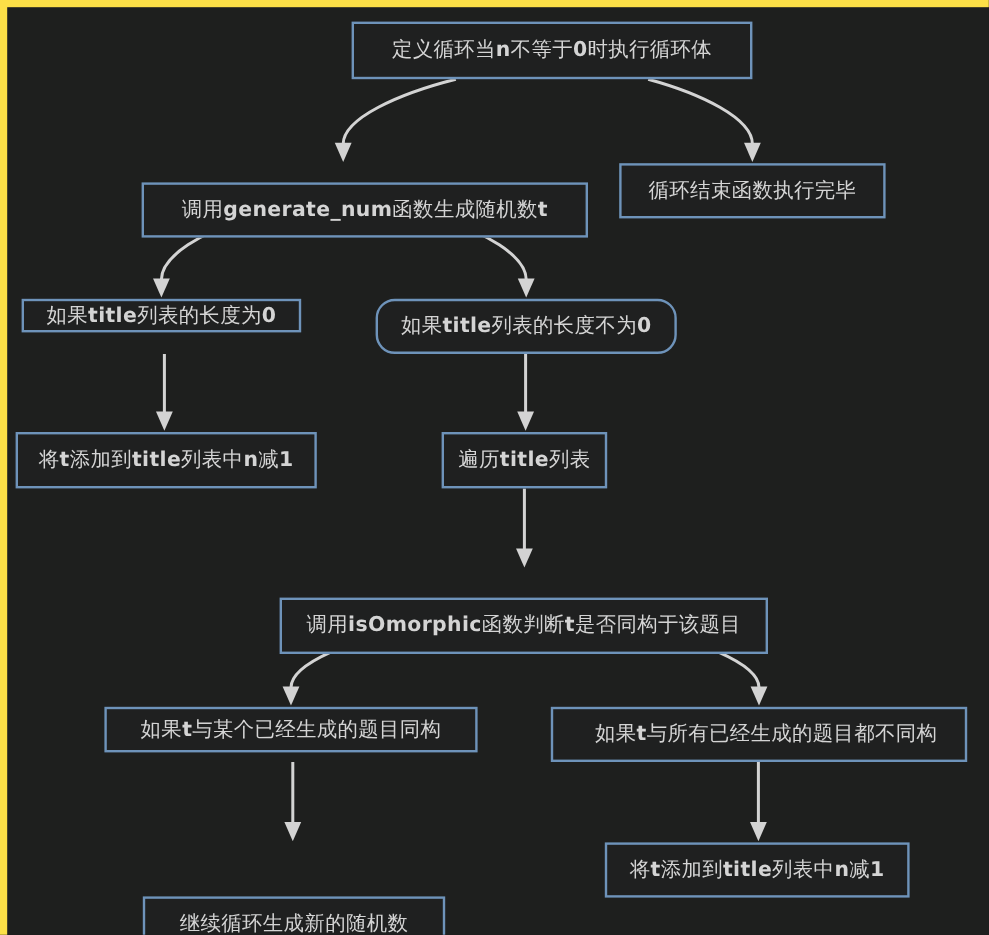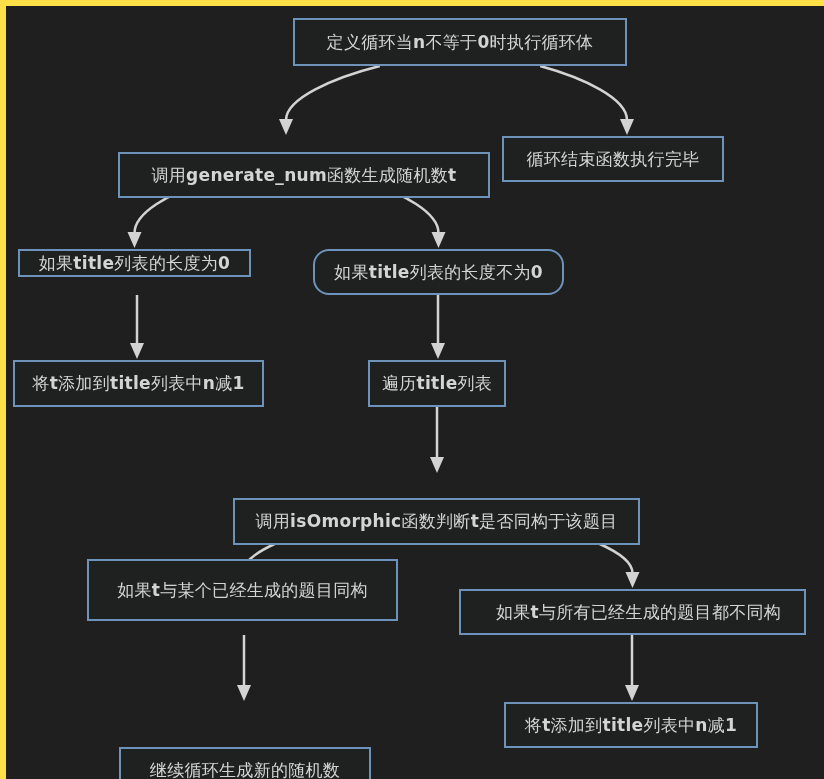--- a/index.html
+++ b/index.html
@@ -87,39 +87,39 @@
         <path class="head" d="M 626 695 L 619 679 L 633 679 Z"></path>
       </g>
     </svg>
 
 <div class="node" style="left: 287px; top: 12px; width: 334px; height: 48px;">
       <span class="label">定义循环当<b>n</b>不等于<b>0</b>时执行循环体</span>
     </div>
     <div class="node" style="left: 112px; top: 130px; width: 372px; height: 46px; margin-top: 16px;">
       <span class="label">调用<b>generate_num</b>函数生成随机数<b>t</b></span>
     </div>
-    <div class="node" style="left: 496px; top: 130px; width: 222px; height: 46px;">
+    <div class="node" style="left: 510px; top: 130px; width: 222px; height: 46px;">
       <span class="label">循环结束函数执行完毕</span>
     </div>
     <div class="node" style="left: 12px; top: 243px; width: 233px; height: 28px;">
       <span class="label">如果<b>title</b>列表的长度为<b>0</b></span>
     </div>
     <div class="node" style="left: 307px; top: 243px; width: 251px; height: 46px; border-radius: 16px;">
       <span class="label">如果<b>title</b>列表的长度不为<b>0</b></span>
     </div>
     <div class="node" style="left: 7px; top: 354px; width: 251px; height: 47px;">
       <span class="label">将<b>t</b>添加到<b>title</b>列表中<b>n</b>减<b>1</b></span>
     </div>
     <div class="node" style="left: 362px; top: 354px; width: 138px; height: 47px;">
       <span class="label">遍历<b>title</b>列表</span>
     </div>
     <div class="node" style="left: 227px; top: 468px; width: 407px; height: 47px; margin-top: 24px;">
       <span class="label">调用<b>isOmorphic</b>函数判断<b>t</b>是否同构于该题目</span>
     </div>
-    <div class="node" style="left: 81px; top: 553px; width: 311px; height: 62px;">
+    <div class="node" style="left: 81px; top: 583px; width: 311px; height: 38px;">
       <span class="label">如果<b>t</b>与某个已经生成的题目同构</span>
     </div>
     <div class="node" style="left: 453px; top: 583px; width: 347px; height: 46px; padding-left: 12px;">
       <span class="label">如果<b>t</b>与所有已经生成的题目都不同构</span>
     </div>
     <div class="node" style="left: 113px; top: 696px; width: 252px; height: 46px; margin-top: 45px;">
       <span class="label">继续循环生成新的随机数</span>
     </div>
     <div class="node" style="left: 498px; top: 696px; width: 254px; height: 46px;">
       <span class="label">将<b>t</b>添加到<b>title</b>列表中<b>n</b>减<b>1</b></span>

